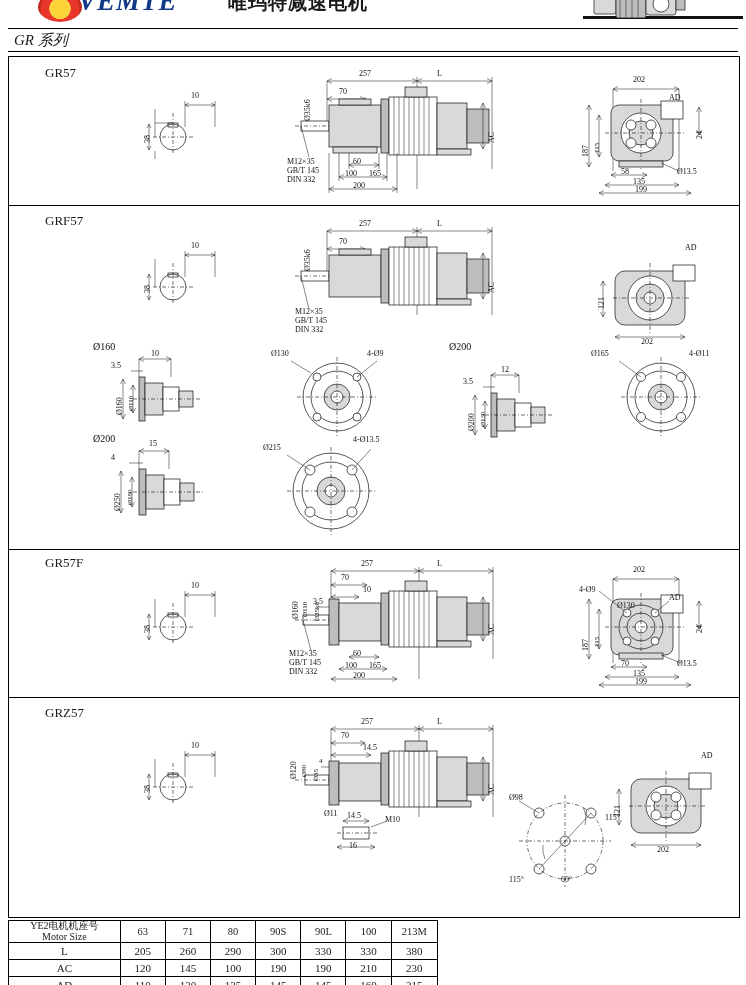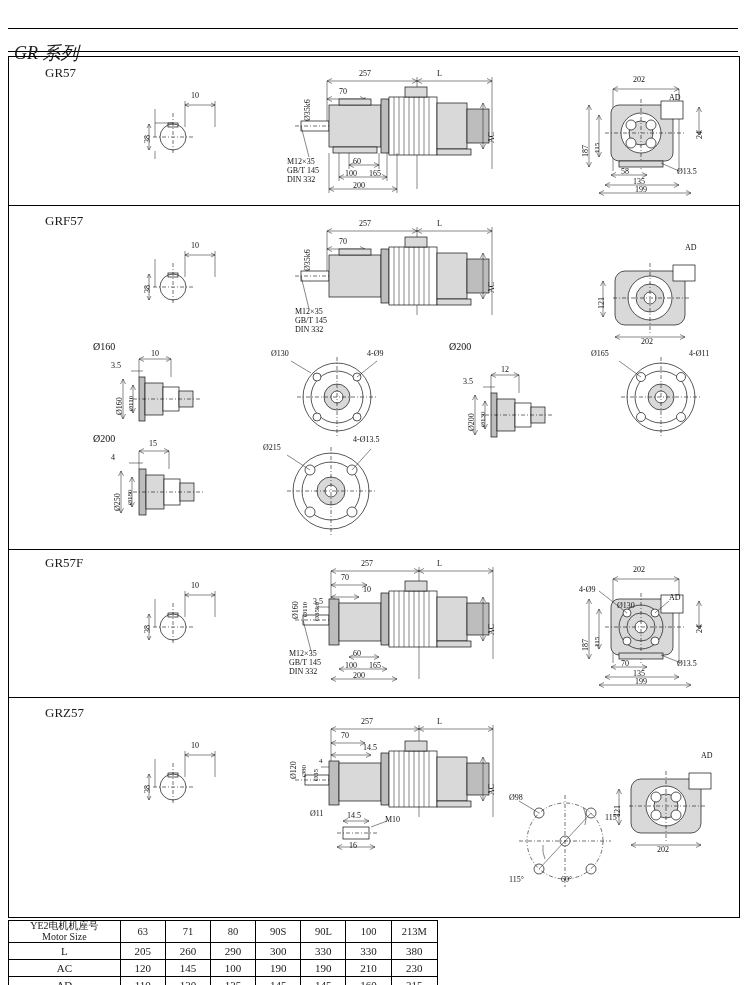--- a/index.html
+++ b/index.html
@@ -36,22 +36,22 @@
   .header-motor{
     position:absolute;right:56px;top:-16px;width:100px;height:40px;
   }
 
   
   .series-bar{
     position:absolute;left:8px;top:28px;width:730px;height:22px;
     border-top:1px solid #000;border-bottom:1px solid #000;
   }
   .series-bar span{
-    position:absolute;left:6px;top:12px;
-    font-style:italic;font-size:18px;
+    position:absolute;left:6px;top:2px;
+    font-style:italic;font-size:15px;
   }
 
   
   .frame{
     position:absolute;left:8px;top:56px;width:730px;height:860px;
     border:1px solid #000;
   }
   .row-sep{position:absolute;left:0;width:730px;height:0;border-top:1px solid #000;}
   .row-label{
     position:absolute;font-size:13px;font-family:"Liberation Serif",serif;
@@ -85,20 +85,39 @@
   .thin{stroke:#111;stroke-width:.5;fill:none;}
   .fillg{fill:#d9d9d9;stroke:#111;stroke-width:.7;}
   .fillw{fill:#fff;stroke:#111;stroke-width:.7;}
   .filld{fill:#bdbdbd;stroke:#111;stroke-width:.7;}
 </style>
 </head>
 <body>
 
 <div class="page">
 
+  <div class="header">
+    <div class="logo-mark"></div>
+    <div class="logo-text">VEMTE</div>
+    <div class="logo-cn">唯玛特减速电机</div>
+    <div class="header-rule"></div>
+    <div class="header-motor">
+      <svg width="100" height="40" viewBox="0 0 100 40">
+        <rect x="4" y="10" width="22" height="20" rx="2" class="fillg"></rect>
+        <rect x="26" y="6" width="30" height="28" rx="2" class="filld"></rect>
+        <rect x="56" y="9" width="30" height="22" rx="3" class="fillg"></rect>
+        <circle cx="71" cy="20" r="8" class="fillw"></circle>
+        <rect x="86" y="14" width="9" height="12" class="filld"></rect>
+        <line x1="30" y1="6" x2="30" y2="34" class="thin"></line>
+        <line x1="36" y1="6" x2="36" y2="34" class="thin"></line>
+        <line x1="42" y1="6" x2="42" y2="34" class="thin"></line>
+        <line x1="48" y1="6" x2="48" y2="34" class="thin"></line>
+      </svg>
+    </div>
+  </div>
 
   <div class="series-bar">
     <span>GR 系列</span>
   </div>
 
   <div class="frame">
 
     <div class="row-sep" style="top:148px;"></div>
     <div class="row-sep" style="top:492px;"></div>
     <div class="row-sep" style="top:640px;"></div>
@@ -652,21 +671,21 @@
       </svg>
       <div class="lbl" style="left:74px;top:0px;">257</div>
       <div class="lbl" style="left:150px;top:0px;">L</div>
       <div class="lbl" style="left:54px;top:14px;">70</div>
       <div class="lbl" style="left:76px;top:26px;">14.5</div>
       <div class="lbl small" style="left:32px;top:40px;">4</div>
       <div class="lbl vert" style="left:2px;top:62px;">Ø120</div>
       <div class="lbl vert small" style="left:13px;top:60px;">Ø80</div>
       <div class="lbl vert small" style="left:25px;top:64px;">Ø35</div>
       <div class="lbl vert" style="left:200px;top:78px;">AC</div>
-      <div class="lbl" style="left:23px;top:92px;">Ø11</div>
+      <div class="lbl" style="left:37px;top:92px;">Ø11</div>
       <div class="lbl" style="left:60px;top:94px;">14.5</div>
       <div class="lbl" style="left:62px;top:124px;">16</div>
       <div class="lbl" style="left:98px;top:98px;">M10</div>
     </div>
 
     <div class="dwg" style="left:490px;top:726px;">
       <svg width="130" height="110" viewBox="0 0 130 110">
         <circle cx="66" cy="58" r="38" class="dash"></circle>
         <circle cx="66" cy="58" r="5" class="ln"></circle>
         <circle cx="40" cy="30" r="5" class="ln"></circle>

